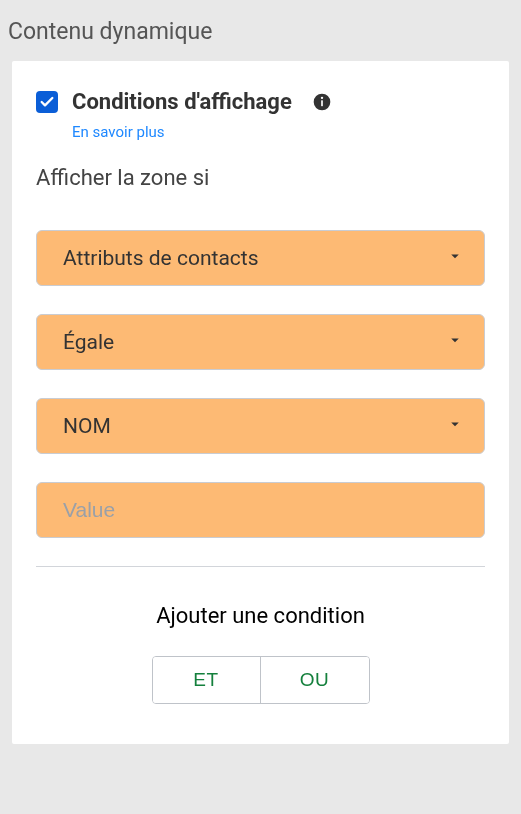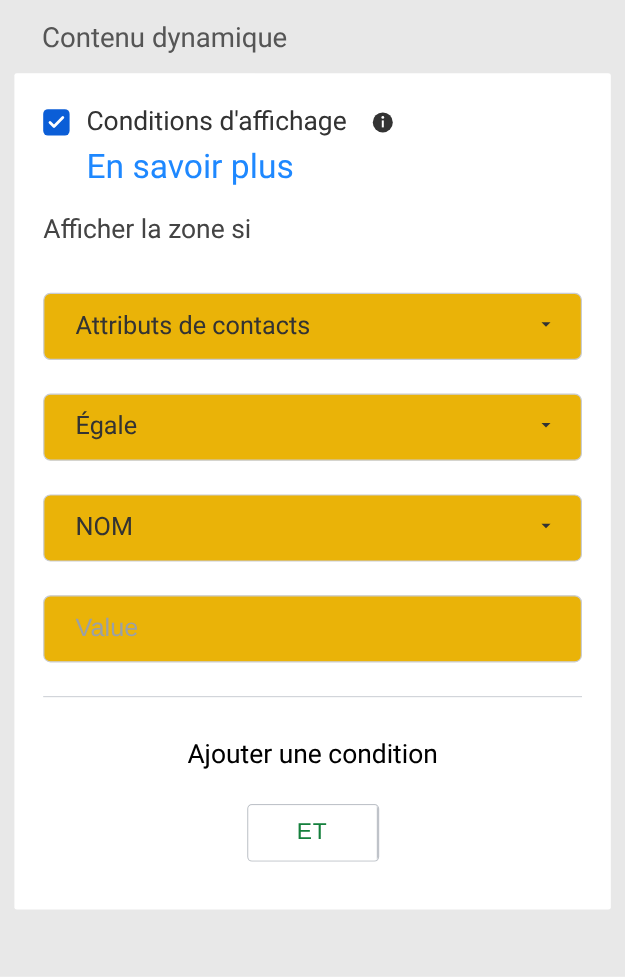--- a/index.html
+++ b/index.html
@@ -3,21 +3,21 @@
   <meta charset="utf-8">
   <style>
     * { margin: 0; padding: 0; box-sizing: border-box; }
     body {
       font-family: -apple-system, BlinkMacSystemFont, "Segoe UI", Roboto, Helvetica, Arial, sans-serif;
       background: #e8e8e8;
       width: 521px;
       height: 814px;
     }
     .panel-header {
-      padding: 18px 35px 16px;
+      padding: 18px 8px 16px;
       font-size: 23px;
       color: #555;
       font-weight: 400;
     }
     .panel-body {
       background: #fff;
       margin: 0 12px 12px;
       border-radius: 2px;
       padding: 28px 24px 40px;
     }
@@ -35,31 +35,31 @@
       display: flex;
       align-items: center;
       justify-content: center;
       flex-shrink: 0;
       cursor: pointer;
     }
     .checkbox svg { width: 16px; height: 16px; }
     .conditions-label {
       font-size: 22px;
       color: #333;
-      font-weight: 400;
+      font-weight: 700;
     }
     .info-icon {
       display: inline-flex;
       align-items: center;
       margin-left: 6px;
     }
     .info-icon svg { width: 20px; height: 20px; }
     .learn-more {
       color: #1e88ff;
-      font-size: 28px;
+      font-size: 15px;
       text-decoration: none;
       margin-left: 36px;
       display: inline-block;
       margin-bottom: 24px;
       cursor: pointer;
     }
     .show-zone {
       font-size: 22px;
       color: #444;
       margin-bottom: 40px;
@@ -68,21 +68,21 @@
     .select-field, .input-field {
       width: 100%;
       border: 1px solid #c9ccd2;
       border-radius: 6px;
       height: 56px;
       display: flex;
       align-items: center;
       justify-content: space-between;
       padding: 0 20px 0 26px;
       margin-bottom: 28px;
-      background: #eab308;
+      background: #fdba74;
       cursor: pointer;
     }
     .select-text {
       font-size: 21px;
       color: #333;
     }
     .chevron svg { width: 18px; height: 18px; }
     .input-field {
       cursor: text;
     }
@@ -189,16 +189,17 @@
     <input type="text" placeholder="Value" style="">
   </div>
 
   <hr class="divider">
 
   <div class="add-condition-label">Ajouter une condition</div>
 
   <div class="btn-group">
     <div class="btn-group-inner">
       <button class="logic-btn">ET</button>
+      <button class="logic-btn">OU</button>
     </div>
   </div>
 
 </div>
 
 </body></html>

